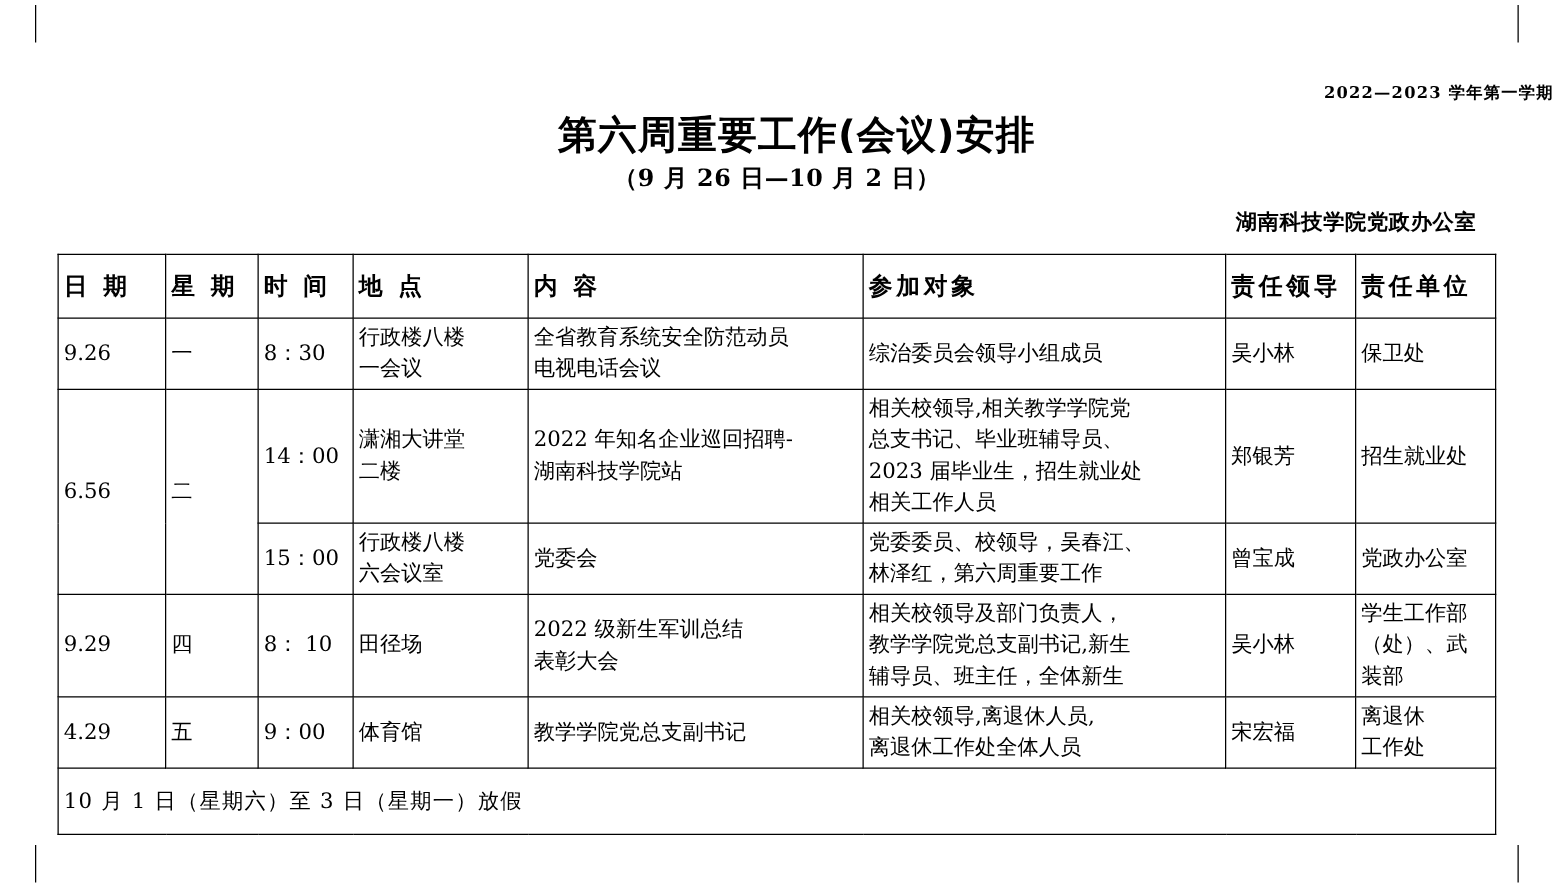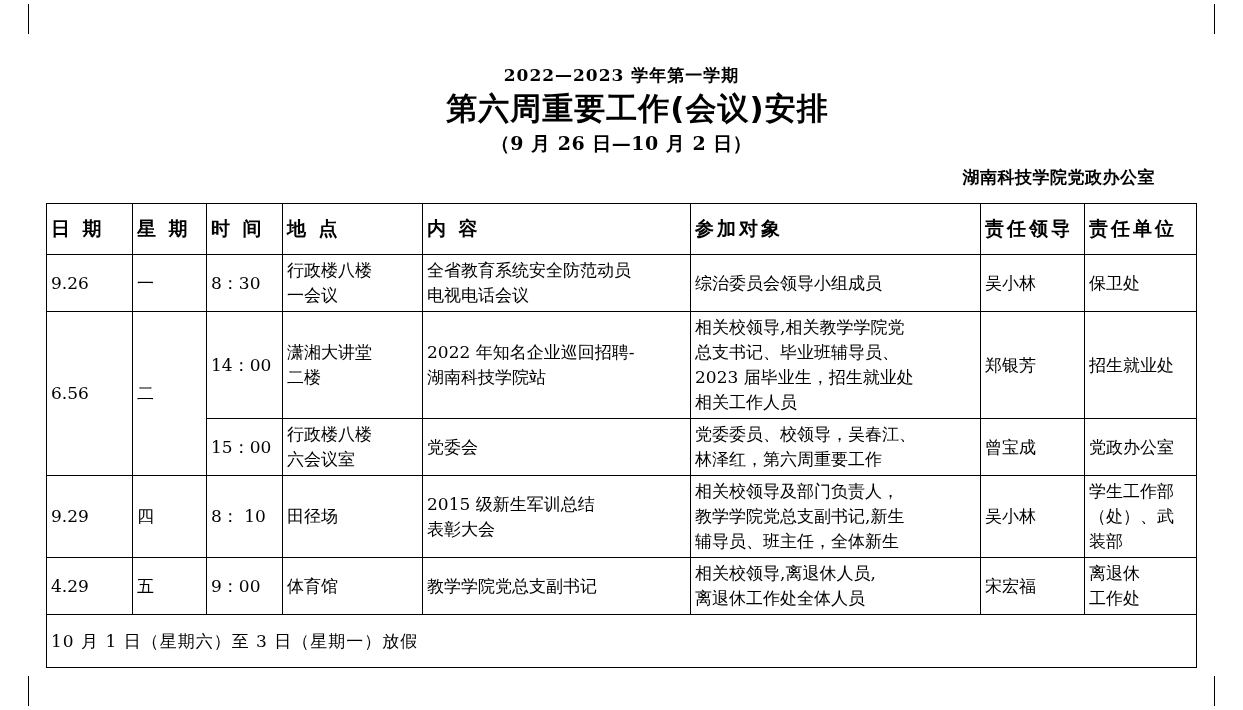--- a/index.html
+++ b/index.html
@@ -34,24 +34,25 @@
     width: 1243px;
     height: 710px;
   }
 
   .header {
     text-align: center;
     margin-top: 62px;
   }
   .line-year {
     font-family: "DejaVu Serif", "Liberation Serif", serif;
-    font-size: 17px;
+    font-size: 13px;
     font-weight: bold;
     letter-spacing: 1px;
     line-height: 26px;
+    text-align: right;
   }
   .line-title {
     font-family: "DejaVu Sans", "Liberation Sans", sans-serif;
     font-size: 31px;
     font-weight: bold;
     line-height: 40px;
     letter-spacing: 1px;
     padding-left: 32px;
   }
   .line-dates {
@@ -59,21 +60,21 @@
     font-size: 19px;
     font-weight: bold;
     line-height: 30px;
     letter-spacing: 0.5px;
   }
   .office {
     text-align: right;
     font-family: "DejaVu Sans", "Liberation Sans", sans-serif;
     font-size: 17px;
     font-weight: bold;
-    margin-right: 88px;
+    margin-right: 62px;
     margin-top: 8px;
     letter-spacing: 0.5px;
   }
 
   table.sched {
     border-collapse: collapse;
     margin: 14px auto 0 auto;
     width: 1143px;
     table-layout: fixed;
   }
@@ -218,21 +219,21 @@
       </tr>
 
       <tr>
         <td>9.29</td>
         <td>四</td>
         <td>8： 10</td>
         <td class="cell-lines">
           <span>田径场</span>
         </td>
         <td class="cell-lines">
-          <span>2015 级新生军训总结</span>
+          <span>2022 级新生军训总结</span>
           <span>表彰大会</span>
         </td>
         <td class="cell-lines">
           <span>相关校领导及部门负责人，</span>
           <span>教学学院党总支副书记,新生</span>
           <span>辅导员、班主任，全体新生</span>
         </td>
         <td>吴小林</td>
         <td class="cell-lines">
           <span>学生工作部</span>

